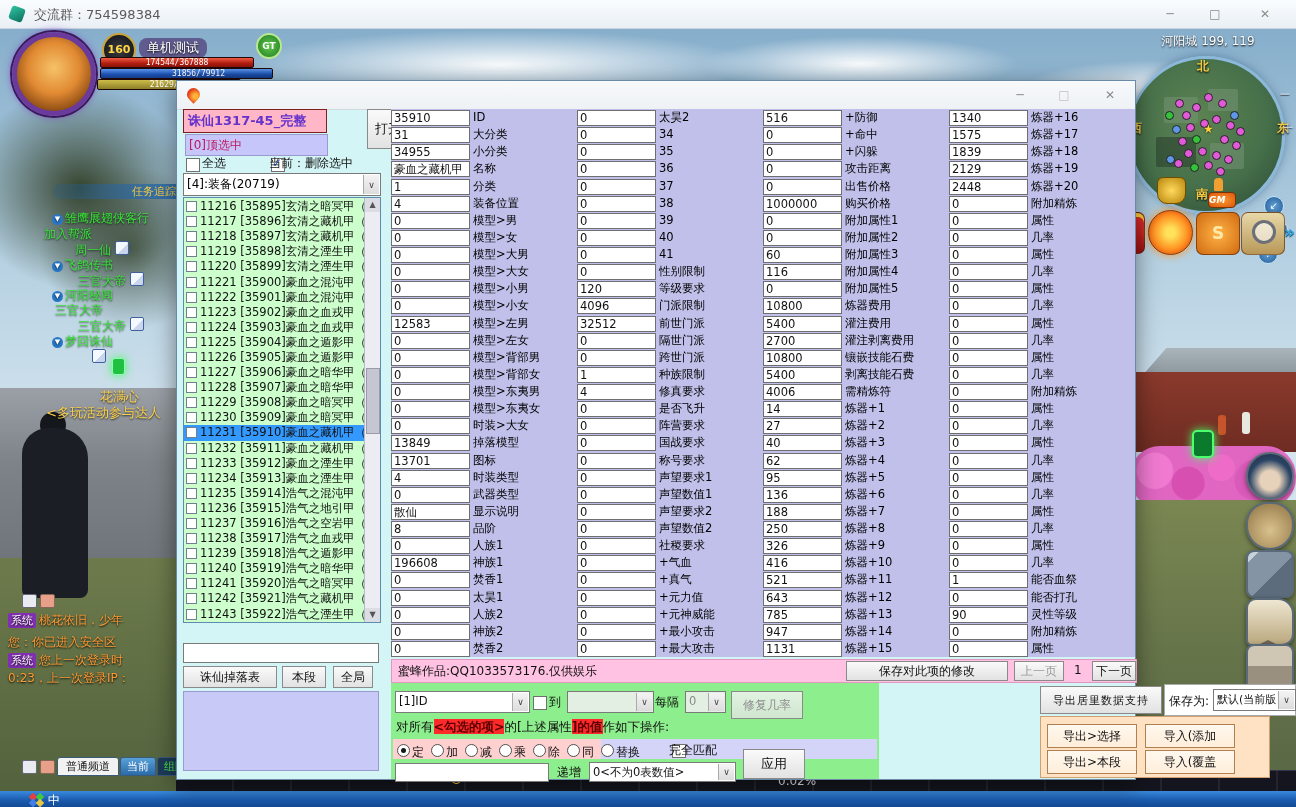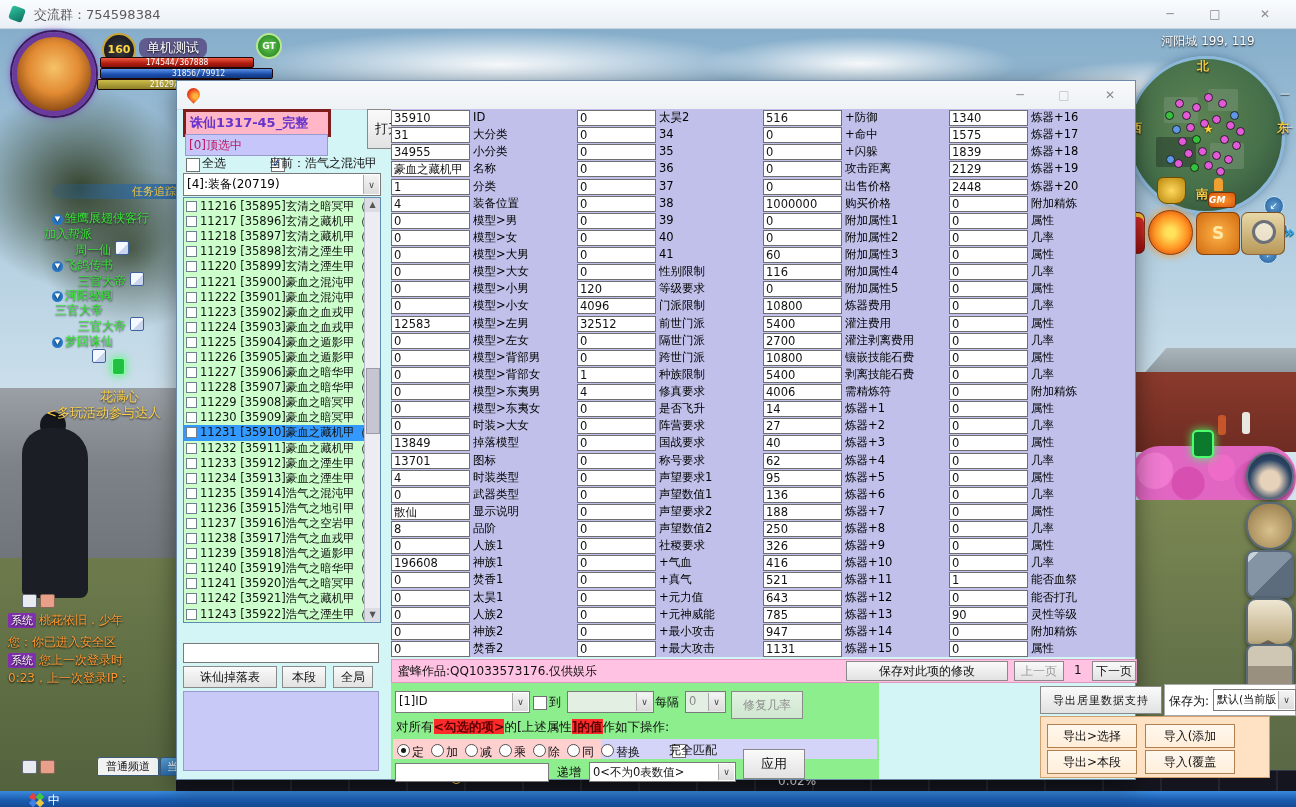--- a/index.html
+++ b/index.html
@@ -73,41 +73,41 @@
   
   .qtitle{left:52px;top:184px;width:124px;height:15px;background:linear-gradient(90deg,rgba(30,90,150,.2),rgba(40,104,168,.9));border-radius:8px 0 0 8px;color:#f2c945;font-size:11px;text-align:right;line-height:15px;padding-right:2px;}
   .qentry{font-size:12px;white-space:nowrap;text-shadow:0 1px 2px rgba(0,0,0,.8);}
   .qgreen{color:#39e639;} .qgold{color:#ffd24a;font-size:13px;}
   .qarrow{display:inline-block;width:11px;height:11px;border-radius:50%;background:#2878c8;color:#fff;font-size:7px;text-align:center;line-height:11px;margin-right:2px;vertical-align:1px;}
   .qscroll{display:inline-block;width:12px;height:12px;background:linear-gradient(135deg,#f4f8ff 55%,#c9d6ee 55%);border:1px solid #40609f;border-radius:2px;margin-left:4px;vertical-align:-1px;}
   .qglow{left:112px;top:358px;width:11px;height:15px;background:#20c040;border:1px solid #90ffb0;border-radius:3px;box-shadow:0 0 10px #40ff60;}
   
   .chatline{font-size:12px;color:#ff9933;text-shadow:0 1px 2px #000;white-space:nowrap;}
   .sysbadge{display:inline-block;background:#8030b0;color:#fff;font-size:11px;padding:0 3px;border-radius:2px;margin-right:3px;}
-  .chattab{top:757px;height:17px;font-size:11px;text-align:center;line-height:17px;border-radius:3px 3px 0 0;border:1px solid #3a5a7a;margin-left:40px;}
+  .chattab{top:757px;height:17px;font-size:11px;text-align:center;line-height:17px;border-radius:3px 3px 0 0;border:1px solid #3a5a7a;}
   .chaticon{width:13px;height:12px;border-radius:2px;}
   
   .darkbar{left:176px;top:770px;width:1120px;height:21px;background:repeating-linear-gradient(90deg,#15151f 0 56px,#24242f 56px 58px);border-top:1px solid #34344a;}
   .progress{left:778px;top:774px;font-size:12px;color:#e8e8e8;}
   .smiley{left:450px;top:772px;font-size:12px;color:#ffd23a;}
   .taskbar{left:0;top:791px;width:1296px;height:16px;background:linear-gradient(#3a8ade,#1b5cb0 55%,#134a94);}
   .imedot{width:6px;height:6px;transform:rotate(45deg);}
   .imetext{left:48px;top:792px;font-size:12px;color:#fff;}
   
   .editor{left:176px;top:80px;width:958px;height:698px;background:#d4f5f5;border:1px solid #6a8aa8;box-shadow:0 6px 22px rgba(0,0,0,.45);}
   .etitle{left:0;top:0;width:958px;height:28px;background:linear-gradient(#f7f9fb,#eef2f5);border-bottom:1px solid #d0d8e0;}
   .eflame{left:10px;top:7px;width:13px;height:13px;background:radial-gradient(circle at 50% 70%,#ffb23a 20%,#e23a18 70%);border-radius:50% 50% 50% 0;transform:rotate(-45deg);}
   .etitletext{left:30px;top:7px;font-size:12px;color:#4a4a4a;white-space:nowrap;}
   .btn{background:linear-gradient(#fafafa,#e2e2e2);border:1px solid #8a8a8a;font-size:12px;display:flex;align-items:center;justify-content:center;color:#111;}
   .tin{background:#fff;border:1px solid #7a7a7a;font-size:12px;}
   .chk{width:12px;height:12px;background:#fff;border:1px solid #707070;display:inline-block;position:relative;}
   .chk.on::after{content:"✓";position:absolute;left:0;top:-3px;color:#1d5fbf;font-size:12px;font-weight:bold;}
   .ddarrow{position:absolute;right:1px;top:1px;bottom:1px;width:15px;background:linear-gradient(#f4f4f4,#dcdcdc);border-left:1px solid #aaa;color:#444;font-size:9px;display:flex;align-items:center;justify-content:center;}
   
-  .verbox{left:6px;top:28px;width:138px;height:22px;background:#ffb6c6;border:3px solid #7f1d1d;color:#6633cc;font-weight:bold;font-size:13px;line-height:22px;padding-left:4px;}
+  .verbox{left:6px;top:28px;width:138px;height:22px;background:#ffb6c6;border:1px solid #7f1d1d;color:#6633cc;font-weight:bold;font-size:13px;line-height:22px;padding-left:4px;}
   .openbtn{left:146px;top:28px;width:66px;height:38px;font-size:13px;margin-left:44px;}
   .infobox{left:8px;top:53px;width:138px;height:20px;background:#c6c6fa;border:1px solid #9a9ad0;font-size:12px;line-height:20px;padding-left:3px;color:#be185d;}
   .lbl12{font-size:12px;color:#111;}
   .catdd{left:6px;top:92px;width:196px;height:21px;position:absolute;}
   .listbox{left:6px;top:116px;width:196px;height:424px;background:#ccffcc;border:1px solid #5c8cb0;overflow:hidden;}
   .litem{height:15.1px;display:flex;align-items:center;font-size:11.5px;white-space:nowrap;overflow:hidden;color:#111;}
   .litem.sel{background:#3399ff;}
   .lcb{width:9px;height:9px;background:#fff;border:1px solid #708090;margin:0 3px 0 2px;flex:0 0 auto;}
   .lscroll{position:absolute;right:0;top:0;width:15px;height:100%;background:#ececf2;border-left:1px solid #b8b8c8;}
   .lsarrow{position:absolute;left:0;width:15px;height:14px;font-size:8px;color:#555;text-align:center;line-height:14px;background:#dcdce4;}
@@ -306,21 +306,21 @@
     </div>
 
     
     <div class="abs verbox">诛仙1317-45_完整</div>
     <div class="abs btn openbtn">打开文件</div>
     <div class="abs infobox">[0]顶选中</div>
 
     <span class="abs chk" style="left:9px;top:76px;"></span>
     <span class="abs lbl12" style="left:25px;top:74px;">全选</span>
     <span class="abs chk on" style="left:75px;top:76px;"></span>
-    <span class="abs lbl12" style="left:92px;top:74px;">当前：浩气之混沌甲</span>
+    <span class="abs lbl12" style="left:92px;top:74px;">当前：删除选中</span>
 
     <div class="catdd tin">
       <span style="position:absolute;left:3px;top:2px;">[4]:装备(20719)</span>
       <span class="ddarrow">∨</span>
     </div>
 
     <div class="abs listbox">
       <div id="item-list" style="position:absolute;left:0;top:1px;width:180px;">
           <div class="litem">
             <span class="lcb"></span>

